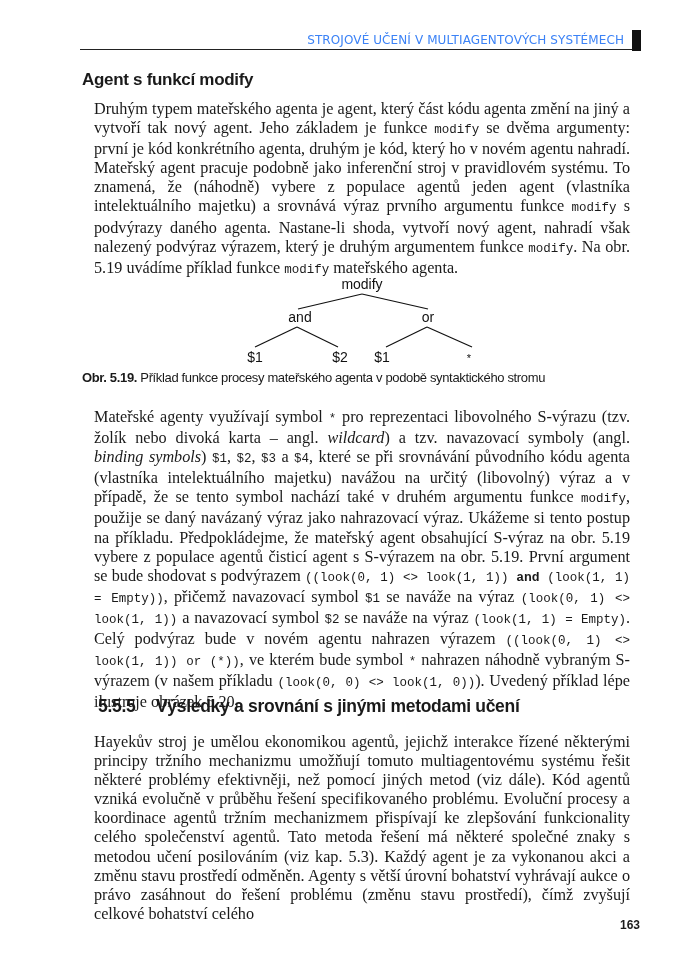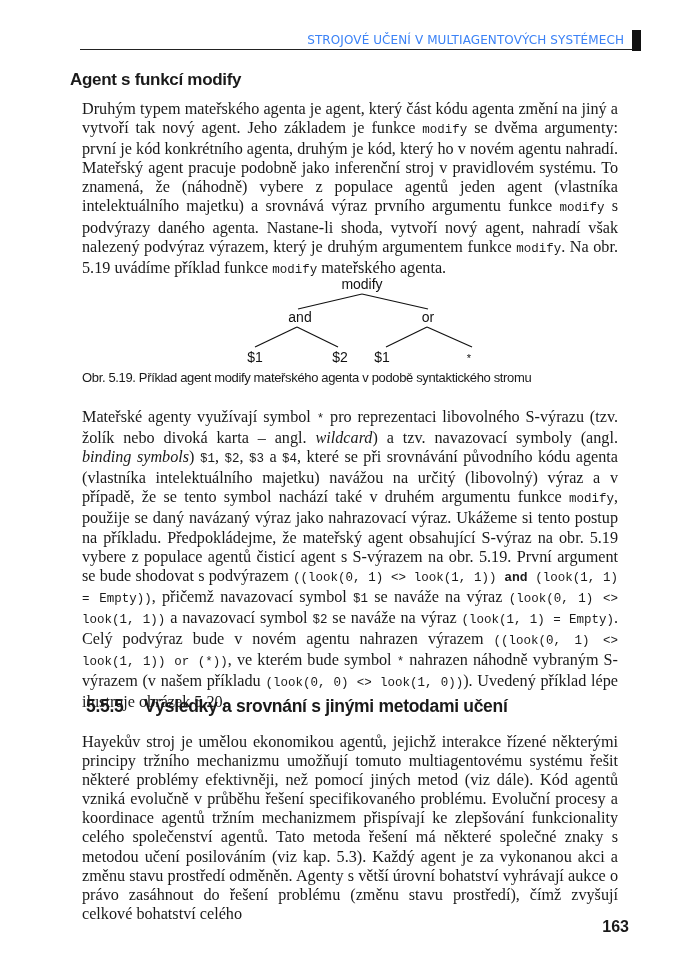--- a/index.html
+++ b/index.html
@@ -1,31 +1,31 @@
 <!DOCTYPE html>
 <html><head>
 <meta charset="utf-8">
 <style>
   html, body { margin: 0; padding: 0; background: #ffffff; }
   body { width: 700px; height: 955px; position: relative; overflow: hidden; color: #1a1a1a; }
   .running-head { position: absolute; left: 80px; top: 30px; width: 552px; height: 19px; border-bottom: 1.5px solid #222; }
   .running-head-text { position: absolute; right: 8px; top: 3px; font-family: "DejaVu Sans", sans-serif; font-size: 12px; letter-spacing: 0.1px; color: #3b82f6; white-space: nowrap; }
   .head-block { position: absolute; left: 632px; top: 30px; width: 9px; height: 21px; background: #111; }
-  .col { position: absolute; left: 70px; width: 560px; }
+  .col { position: absolute; left: 82px; width: 560px; }
   h3.subhead { margin: 0; font-family: "Liberation Sans", sans-serif; font-weight: bold; font-size: 17px; letter-spacing: -0.3px; }
   h2.section { margin: 16px; font-family: "Liberation Sans", sans-serif; font-weight: bold; font-size: 17.5px; letter-spacing: -0.3px; }
   h2.section .num { display: inline-block; width: 58px; }
   p.body { margin: 12px; font-family: "Liberation Serif", serif; font-size: 16.2px; line-height: 19.1px; text-align: justify; }
   code, .code { font-family: "Liberation Mono", monospace; font-size: 12.5px; }
   .code-b { font-family: "Liberation Mono", monospace; font-size: 13px; font-weight: bold; }
   .figure { position: absolute; left: 200px; top: 272px; width: 320px; height: 96px; }
   .figure svg text { font-family: "Liberation Sans", sans-serif; font-size: 14px; fill: #111; }
   .caption { position: absolute; left: 82px; top: 370px; font-family: "Liberation Sans", sans-serif; font-size: 13px; letter-spacing: -0.35px; white-space: nowrap; }
-  .caption b { font-weight: normal; }
-  .page-num { position: absolute; right: 71px; top: 918px; font-family: "Liberation Sans", sans-serif; font-weight: bold; font-size: 16px; }
+  .caption b { font-weight: bold; }
+  .page-num { position: absolute; right: 60px; top: 918px; font-family: "Liberation Sans", sans-serif; font-weight: bold; font-size: 12px; }
 </style>
 </head>
 <body>
 
 <div class="running-head">
   <span class="running-head-text">STROJOVÉ UČENÍ V MULTIAGENTOVÝCH SYSTÉMECH</span>
 </div>
 <div class="head-block"></div>
 
 <div class="col" style="top:70px;">
@@ -45,21 +45,21 @@
     <text x="100" y="50" text-anchor="middle">and</text>
     <text x="228" y="50" text-anchor="middle">or</text>
     <text x="55" y="90" text-anchor="middle">$1</text>
     <text x="140" y="90" text-anchor="middle">$2</text>
     <text x="182" y="90" text-anchor="middle">$1</text>
     <text x="269" y="90" text-anchor="middle" style="font-size:11px">*</text>
   </svg>
 </div>
 
 <div class="caption">
-  <b>Obr. 5.19.</b><span> Příklad agent modify mateřského agenta v podobě syntaktického stromu</span>
+  <b>Obr. 5.19.</b><span> Příklad funkce procesy mateřského agenta v podobě syntaktického stromu</span>
 </div>
 
 <div class="col" style="top:396px;">
   <p class="body">Mateřské agenty využívají symbol <span class="code">*</span> pro reprezentaci libovolného S-výrazu (tzv. žolík nebo divoká karta – angl. <i>wildcard</i>) a tzv. navazovací symboly (angl. <i>binding symbols</i>) <span class="code">$1</span>, <span class="code">$2</span>, <span class="code">$3</span> a <span class="code">$4</span>, které se při srovnávání původního kódu agenta (vlastníka intelektuálního majetku) navážou na určitý (libovolný) výraz a v případě, že se tento symbol nachází také v druhém argumentu funkce <span class="code">modify</span>, použije se daný navázaný výraz jako nahrazovací výraz. Ukážeme si tento postup na příkladu. Předpokládejme, že mateřský agent obsahující S-výraz na obr. 5.19 vybere z populace agentů čisticí agent s S-výrazem na obr. 5.19. První argument se bude shodovat s podvýrazem <span class="code">((look(0, 1) &lt;&gt; look(1, 1)) </span><span class="code-b">and</span><span class="code"> (look(1, 1) = Empty))</span>, přičemž navazovací symbol <span class="code">$1</span> se naváže na výraz <span class="code">(look(0, 1) &lt;&gt; look(1, 1))</span> a navazovací symbol <span class="code">$2</span> se naváže na výraz <span class="code">(look(1, 1) = Empty)</span>. Celý podvýraz bude v novém agentu nahrazen výrazem <span class="code">((look(0, 1) &lt;&gt; look(1, 1)) or (*))</span>, ve kterém bude symbol <span class="code">*</span> nahrazen náhodně vybraným S-výrazem (v našem příkladu <span class="code">(look(0, 0) &lt;&gt; look(1, 0))</span>). Uvedený příklad lépe ilustruje obrázek 5.20.</p>
 </div>
 
 <div class="col" style="top:680px;">
   <h2 class="section"><span class="num">5.5.5</span><span>Výsledky a srovnání s jinými metodami učení</span></h2>
   <p class="body" style="margin-top:13px;">Hayekův stroj je umělou ekonomikou agentů, jejichž interakce řízené některými principy tržního mechanizmu umožňují tomuto multiagentovému systému řešit některé problémy efektivněji, než pomocí jiných metod (viz dále). Kód agentů vzniká evolučně v průběhu řešení specifikovaného problému. Evoluční procesy a koordinace agentů tržním mechanizmem přispívají ke zlepšování funkcionality celého společenství agentů. Tato metoda řešení má některé společné znaky s metodou učení posilováním (viz kap. 5.3). Každý agent je za vykonanou akci a změnu stavu prostředí odměněn. Agenty s větší úrovní bohatství vyhrávají aukce o právo zasáhnout do řešení problému (změnu stavu prostředí), čímž zvyšují celkové bohatství celého</p>
 </div>

